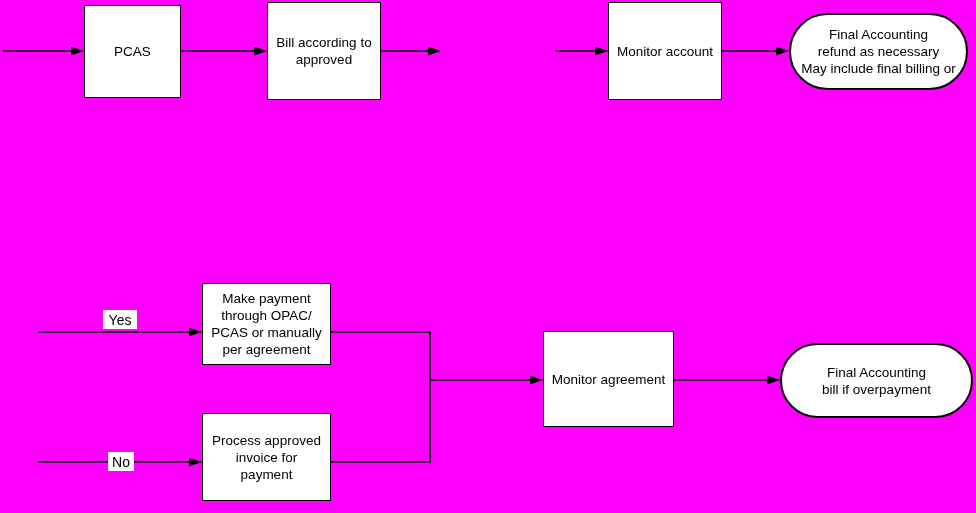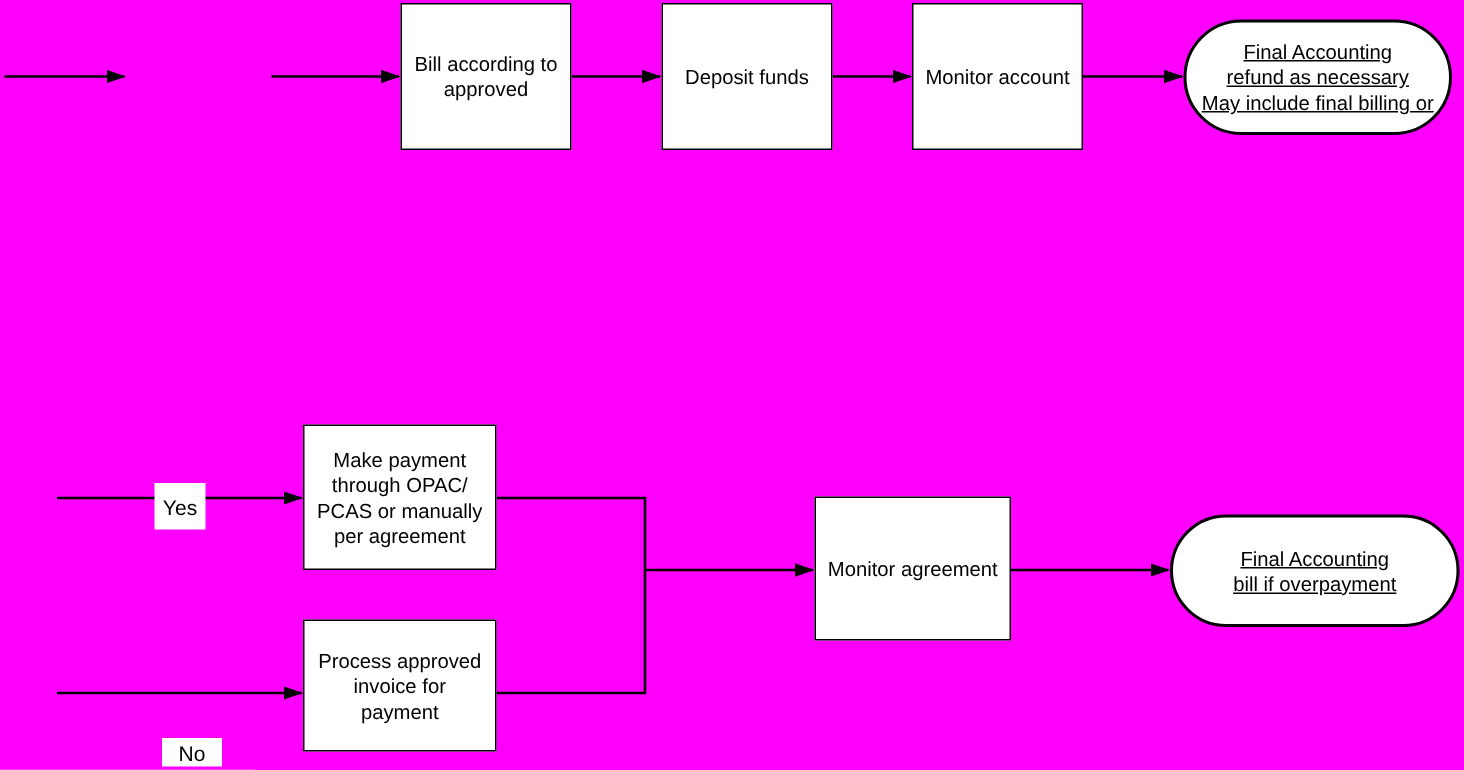--- a/index.html
+++ b/index.html
@@ -26,44 +26,43 @@
     flex-direction: column;
     align-items: center;
     justify-content: center;
     text-align: center;
     font-size: 13.5px;
     line-height: 17px;
   }
   .oval {
     border-radius: 40px;
     border-width: 2px;
-    text-decoration: underline;
   }
   .branch-label {
     position: absolute;
     background: #ffffff;
     color: #000;
     font-size: 14px;
     box-sizing: border-box;
     display: flex;
     align-items: center;
     justify-content: center;
   }
   
   .n-pcas            { left: 84px;  top: 5px;   width: 97px;  height: 93px; }
   .n-bill            { left: 267px; top: 2px;   width: 114px; height: 98px; align-items: center; }
   .n-deposit         { left: 441px; top: 2px;   width: 114px; height: 98px; }
   .n-monitor-account { left: 608px; top: 2px;   width: 114px; height: 98px; }
   .n-oval-top        { left: 789px; top: 13px;  width: 179px; height: 77px; }
-  .n-make-payment    { left: 202px; top: 283px; width: 129px; height: 97px; }
+  .n-make-payment    { left: 202px; top: 283px; width: 129px; height: 82px; }
   .n-process-invoice { left: 202px; top: 413px; width: 129px; height: 88px; align-items: center; }
   .n-monitor-oblig   { left: 543px; top: 331px; width: 131px; height: 96px; }
   .n-oval-bottom     { left: 780px; top: 343px; width: 193px; height: 75px; }
-  .l-yes             { left: 103px; top: 322px; width: 34px;  height: 31px; }
-  .l-no              { left: 108px; top: 452px; width: 40px;  height: 19px; margin-top: 40px; }
+  .l-yes             { left: 103px; top: 310px; width: 34px;  height: 19px; }
+  .l-no              { left: 108px; top: 452px; width: 26px;  height: 19px; }
 </style>
 </head>
 <body>
 
 <div class="canvas" style="background: rgb(255, 0, 255);">
 
   <svg class="wires" width="976" height="513" viewBox="0 0 976 513">
     <defs>
       <marker id="arrowhead" markerUnits="userSpaceOnUse" markerWidth="13" markerHeight="9" refX="12" refY="4.5" orient="auto">
         <path d="M0,0 L13,4.5 L0,9 Z" fill="#000000"></path>
@@ -76,29 +75,29 @@
     <line x1="722" y1="51" x2="788" y2="51" stroke="#000" stroke-width="1.7" marker-end="url(#arrowhead)"></line>
     <line x1="38" y1="332" x2="201" y2="332" stroke="#000" stroke-width="1.7" marker-end="url(#arrowhead)"></line>
     <line x1="38" y1="462" x2="201" y2="462" stroke="#000" stroke-width="1.7" marker-end="url(#arrowhead)"></line>
     <line x1="331" y1="332" x2="430" y2="332" stroke="#000" stroke-width="1.7"></line>
     <line x1="331" y1="462" x2="430" y2="462" stroke="#000" stroke-width="1.7"></line>
     <line x1="430" y1="331.2" x2="430" y2="462.8" stroke="#000" stroke-width="1.7"></line>
     <line x1="430" y1="380" x2="542" y2="380" stroke="#000" stroke-width="1.7" marker-end="url(#arrowhead)"></line>
     <line x1="674" y1="380" x2="779" y2="380" stroke="#000" stroke-width="1.7" marker-end="url(#arrowhead)"></line>
   </svg>
 
+  <div class="node n-pcas">
+    <span>PCAS</span>
+  </div>
 
   <div class="node n-bill">
     <div>Bill according to</div>
     <div>approved</div>
   </div>
 
-  <div class="node n-deposit">
-    <span>Deposit funds</span>
-  </div>
 
   <div class="node n-monitor-account">
     <span>Monitor account</span>
   </div>
 
   <div class="node oval n-oval-top">
     <div>Final Accounting</div>
     <div>refund as necessary</div>
     <div>May include final billing or</div>
   </div>

